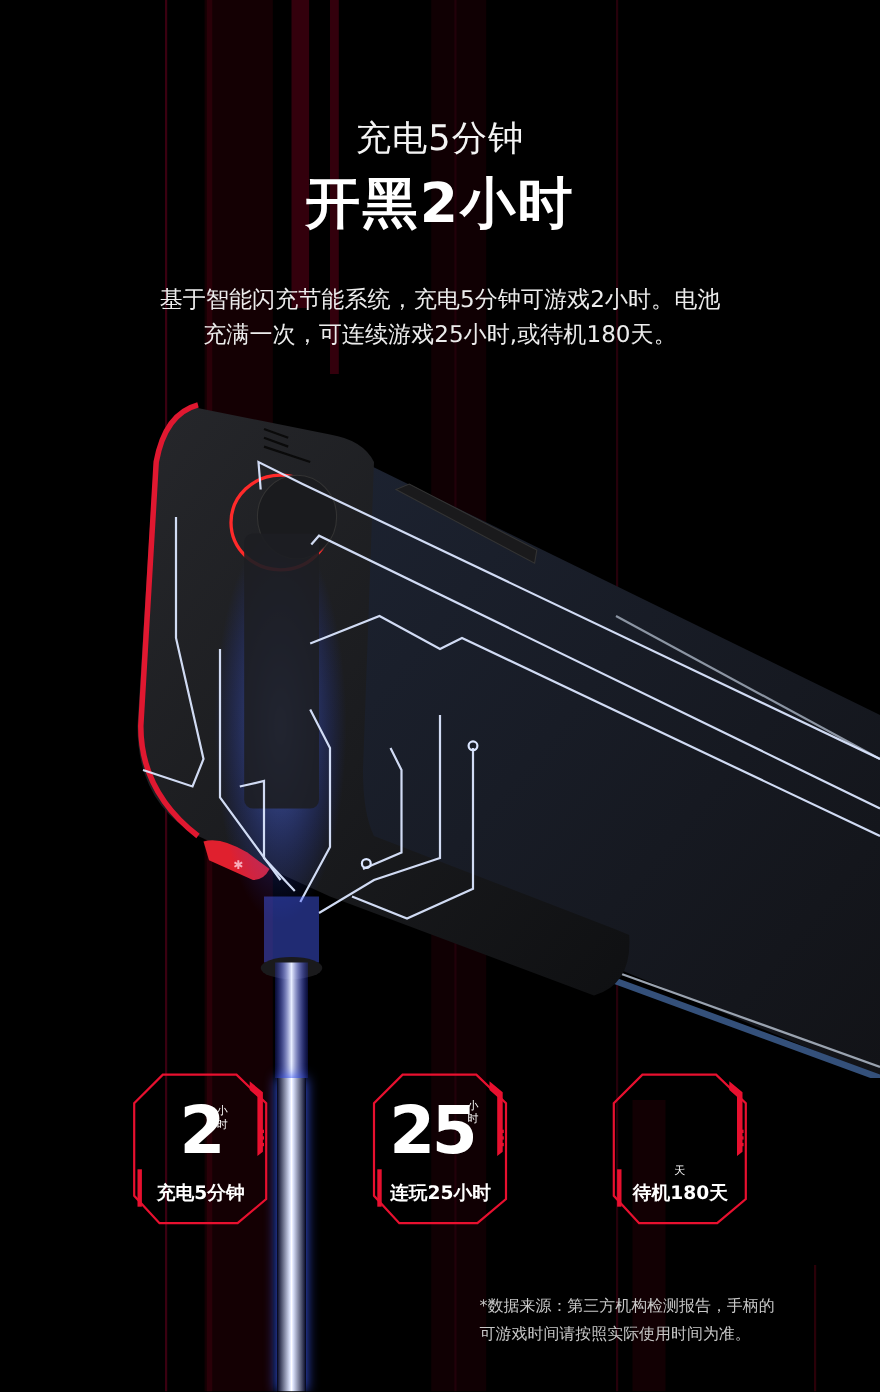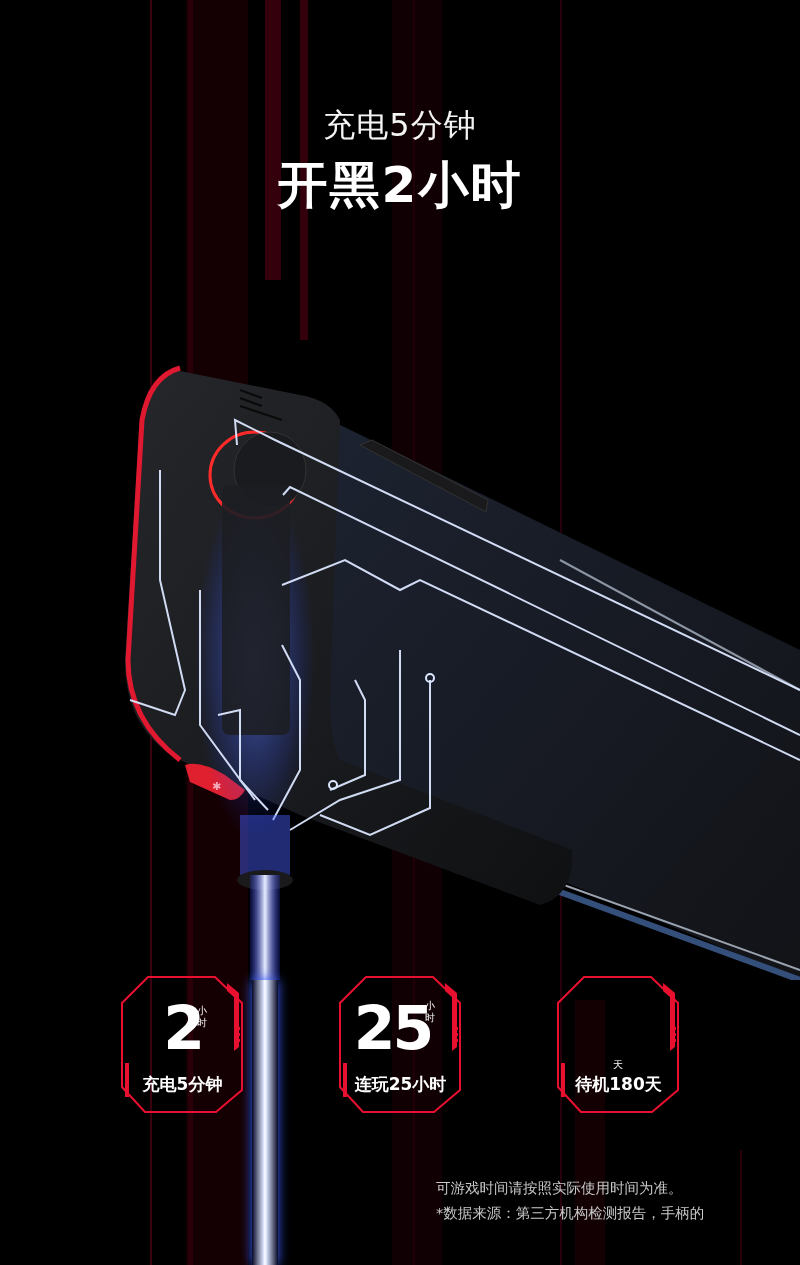--- a/index.html
+++ b/index.html
@@ -38,20 +38,22 @@
   <div class="stripe" style="left:413px;width:2px;height:1265px;background:#22000a;"></div>
   <div class="stripe" style="left:560px;width:2px;height:1265px;background:#26000a;"></div>
   <div class="stripe" style="left:575px;width:30px;top:1000px;height:265px;background:#120003;"></div>
   <div class="stripe" style="left:740px;width:2px;top:1150px;height:115px;background:#2a0008;"></div>
 </div>
 
 <div class="headline-sub">充电5分钟</div>
 <div class="headline-main">开黑2小时</div>
 
 <div class="desc">
+  <span>基于智能闪充节能系统，充电5分钟可游戏2小时。电池</span>
+  <span>充满一次，可连续游戏25小时,或待机180天。</span>
 </div>
 
 <div class="device">
   <svg width="800" height="630" viewBox="0 350 800 630">
     <defs>
       <linearGradient id="phoneGrad" x1="0" y1="0" x2="1" y2="1">
         <stop offset="0" stop-color="#1c2230"></stop>
         <stop offset="1" stop-color="#121317"></stop>
       </linearGradient>
       <linearGradient id="padGrad" x1="0" y1="0" x2="1" y2="1">
@@ -161,15 +163,15 @@
         <rect x="116" y="58" width="4" height="3"></rect>
         <rect x="116" y="64" width="4" height="3"></rect>
       </g>
     <rect x="5" y="88" width="4" height="34" fill="#e8102f"></rect>
   </svg>
   <div class="stat-unit" style="left:57px;top:84px;width:12px;">天</div>
   <div class="stat-label">待机180天</div>
 </div>
 
 <div class="footnote">
+  <span>*数据来源：第三方机构检测报告，手柄的</span>
   <span> 可游戏时间请按照实际使用时间为准。</span>
-  <span>*数据来源：第三方机构检测报告，手柄的</span>
 </div>
 
 </body></html>

